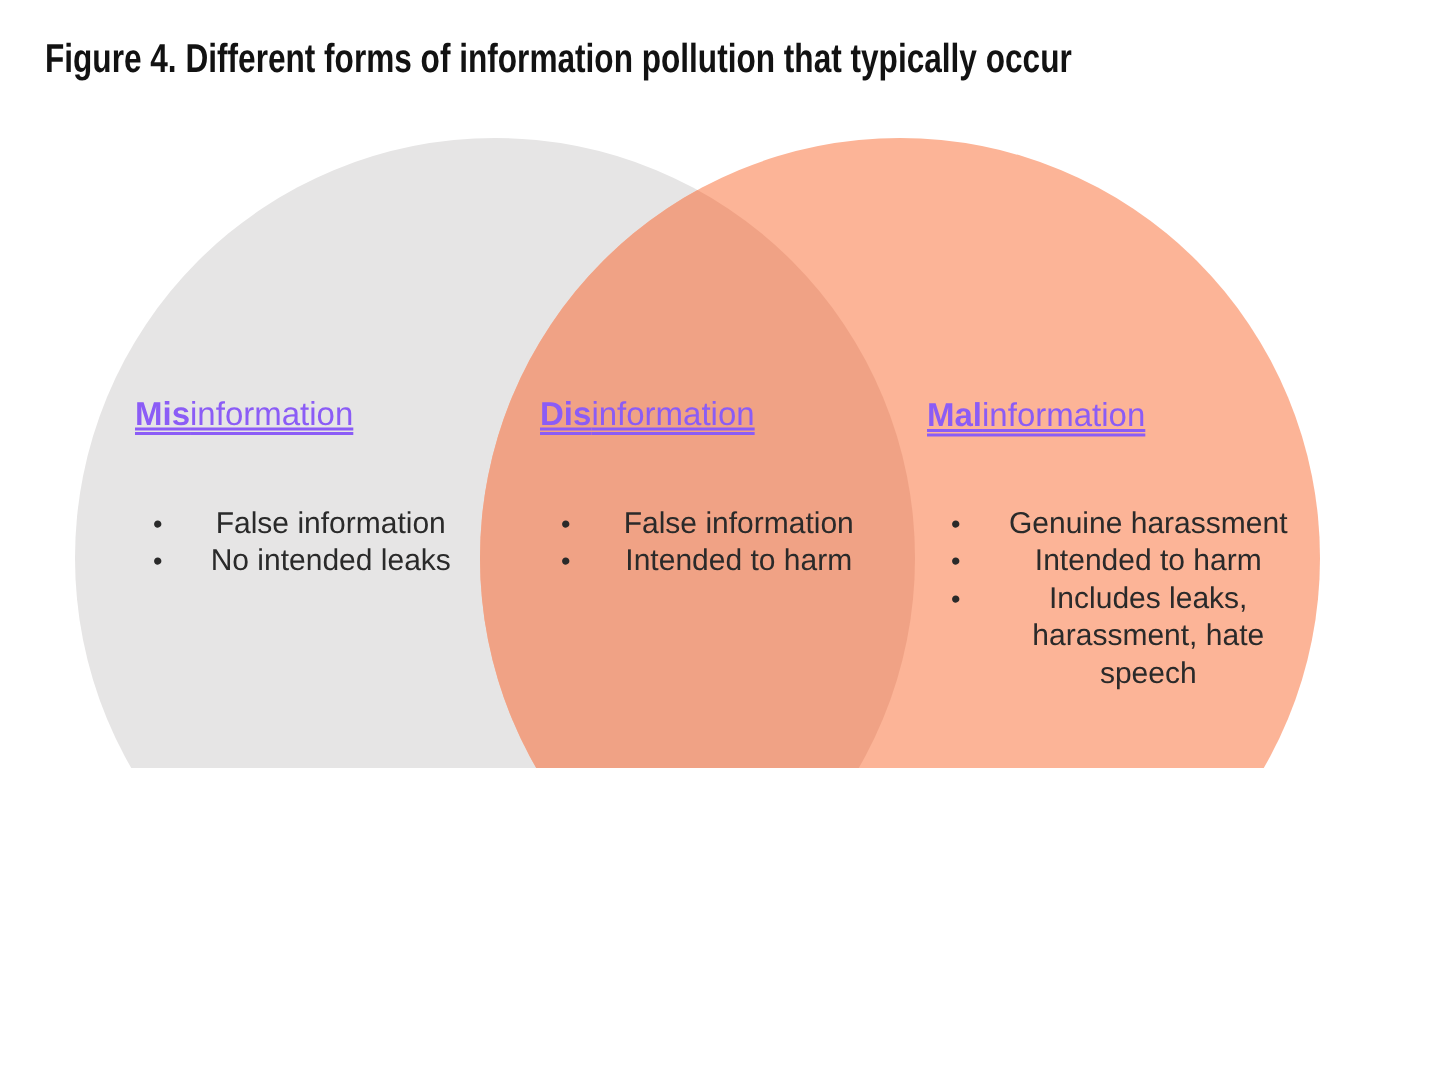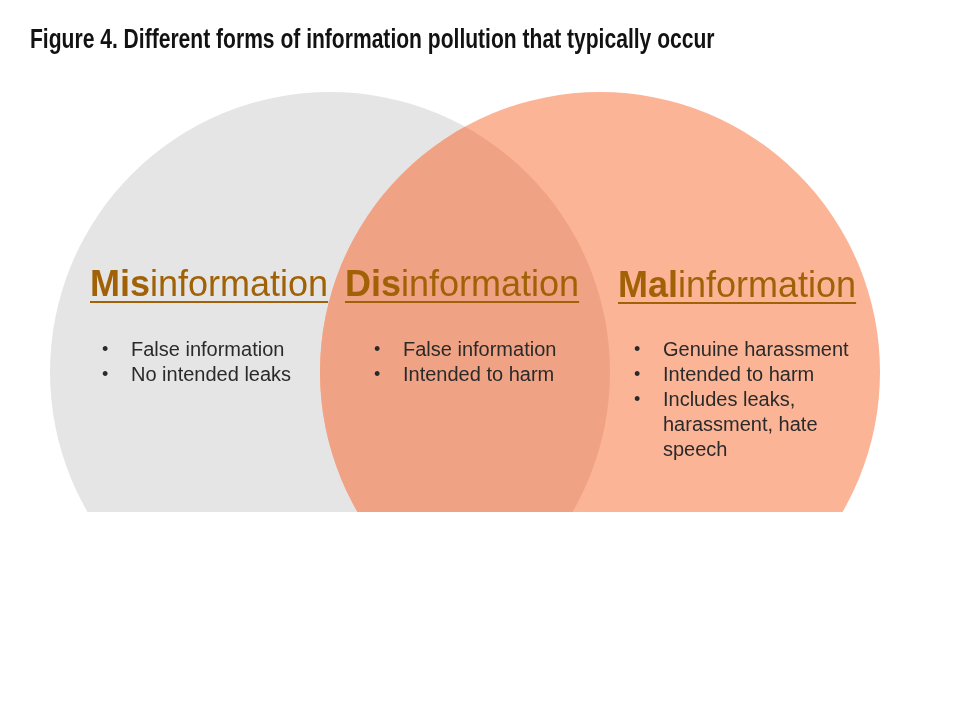--- a/index.html
+++ b/index.html
@@ -4,48 +4,50 @@
 <style>
   html, body { margin: 0; padding: 0; background: #ffffff; }
   .slide {
     position: relative;
     width: 960px;
     height: 512px;
     background: #ffffff;
     overflow: hidden;
     font-family: "Liberation Sans", sans-serif;
     color: #1e1e1e;
+    text-align: center;
   }
   .figure-title {
     position: absolute;
     left: 30px;
     top: 24px;
     font-size: 27px;
     font-weight: bold;
     color: #121212;
     white-space: nowrap;
     transform: scaleX(0.78);
     transform-origin: left top;
   }
   .venn-svg { position: absolute; left: 0; top: 0; }
   .venn-heading {
     position: absolute;
-    font-size: 36px;
+    font-size: 22px;
     line-height: 1.15;
-    color: #a16207;
+    color: #8b5cf6;
     white-space: nowrap;
+    text-decoration: underline;
   }
   .venn-heading .u {
     text-decoration: underline;
     text-decoration-thickness: 2px;
     text-underline-offset: 5px;
   }
   .venn-heading b { font-weight: bold; }
   .heading-mis { left: 90px;  top: 263px; }
-  .heading-dis { left: 345px; top: 263px; }
+  .heading-dis { left: 360px; top: 263px; }
   .heading-mal { left: 618px; top: 264px; }
   .bullets {
     position: absolute;
     font-size: 20px;
     line-height: 25px;
     color: #2a2a2a;
   }
   .bullets-mis { left: 100px; top: 337px; width: 210px; }
   .bullets-dis { left: 372px; top: 337px; width: 210px; }
   .bullets-mal { left: 632px; top: 337px; width: 236px; }

